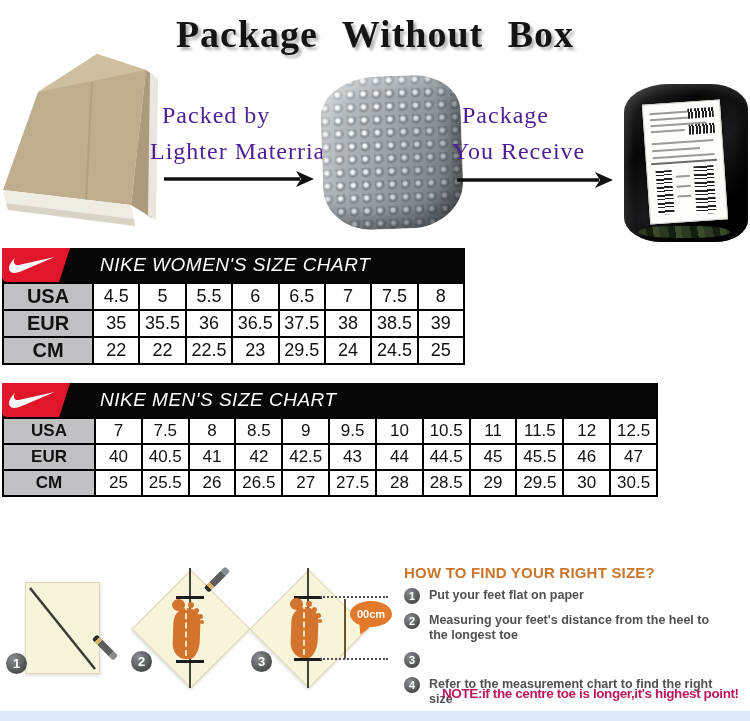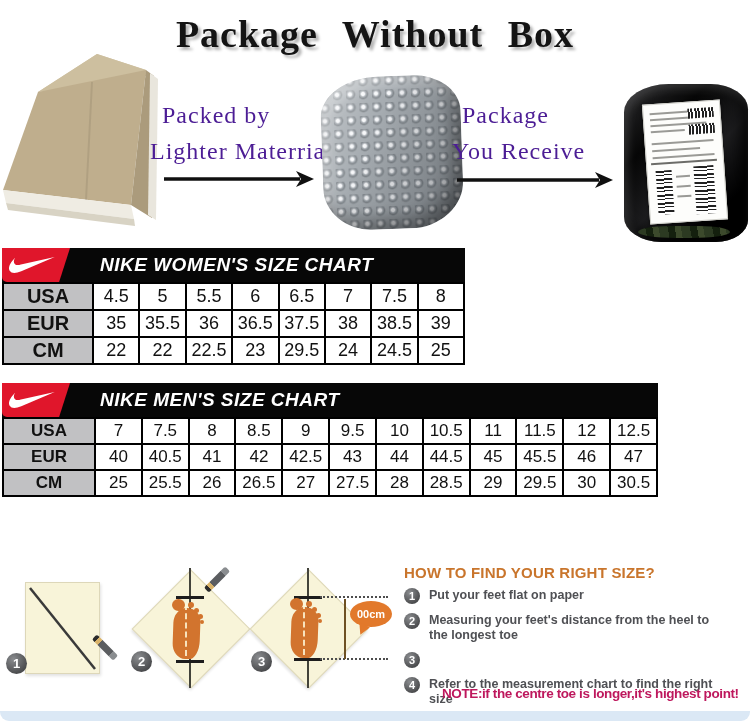--- a/index.html
+++ b/index.html
@@ -1,17 +1,17 @@
 <!DOCTYPE html>
 <html><head>
 <meta charset="utf-8">
 <style>
   html,body{margin:0;padding:0;background:#fff;}
   #stage{position:relative;width:750px;height:721px;background:#ffffff;overflow:hidden;
-         font-family:"Liberation Sans",sans-serif;color:#1a1a1a;border-radius:9px;}
+         font-family:"Liberation Sans",sans-serif;color:#1a1a1a;}
   .abs{position:absolute;}
 
   
   .page-title{left:0;top:12px;width:750px;text-align:center;
     font-family:"Liberation Serif","DejaVu Serif",serif;font-size:38px;font-weight:bold;
     letter-spacing:1px;word-spacing:14px;color:#141414;text-shadow:3px 3px 3px #b5b5b5;}
 
   
   .flow-label{font-family:"Liberation Serif","DejaVu Serif",serif;font-size:24px;color:#4c1d95;
     text-align:left;letter-spacing:1px;white-space:nowrap;}
@@ -49,21 +49,21 @@
   
   .flow-arrow svg{display:block;}
 
   
   .chart{position:absolute;}
   .chart-header{position:relative;height:34px;background:#070707;display:flex;align-items:center;}
   .nike-logo{position:absolute;left:0;top:0;height:34px;width:68px;background:#e0162b;
     clip-path:polygon(0 0,100% 0,84% 100%,0 100%);border-radius:0 0 0 5px;
     display:flex;align-items:center;justify-content:center;}
   .nike-logo svg{margin-right:8px;}
-  .chart-title{color:#fff;font-style:italic;font-weight:bold;font-size:19px;
+  .chart-title{color:#fff;font-style:italic;font-weight:normal;font-size:19px;
     padding-left:98px;letter-spacing:.5px;white-space:nowrap;}
   table.size{border-collapse:collapse;table-layout:fixed;background:#0c4a6e;}
   table.size td{border:2px solid #000;height:25px;text-align:center;vertical-align:middle;
     padding:0;font-size:18px;color:#111;background:#fff;}
   table.size td.lbl{background:#c1c1c3;font-weight:600;font-size:20px;}
   #men-chart table.size td{font-size:17px;height:24px;}
 
   
   .tips-title{left:404px;top:529px;font-size:23px;font-weight:bold;color:#55565a;letter-spacing:.3px;}
   .tips-subtitle{left:404px;top:564px;font-size:15px;font-weight:bold;color:#c9752c;letter-spacing:.2px;}

